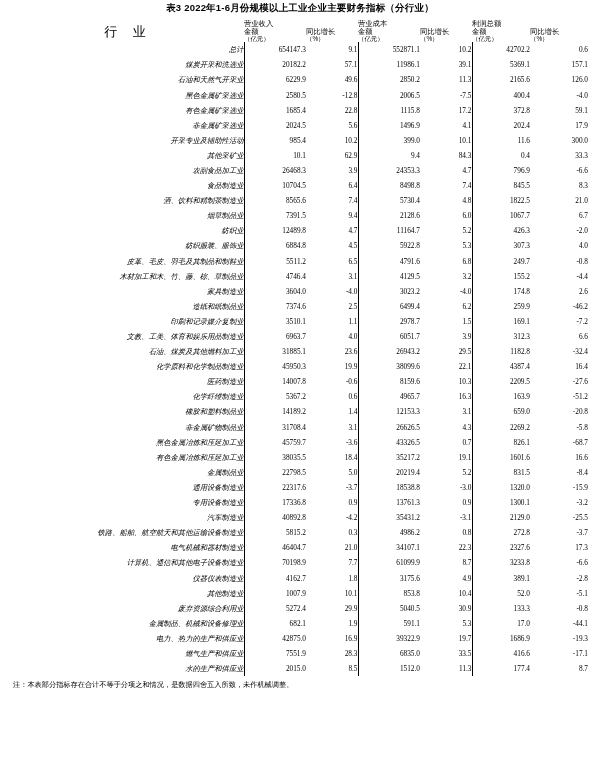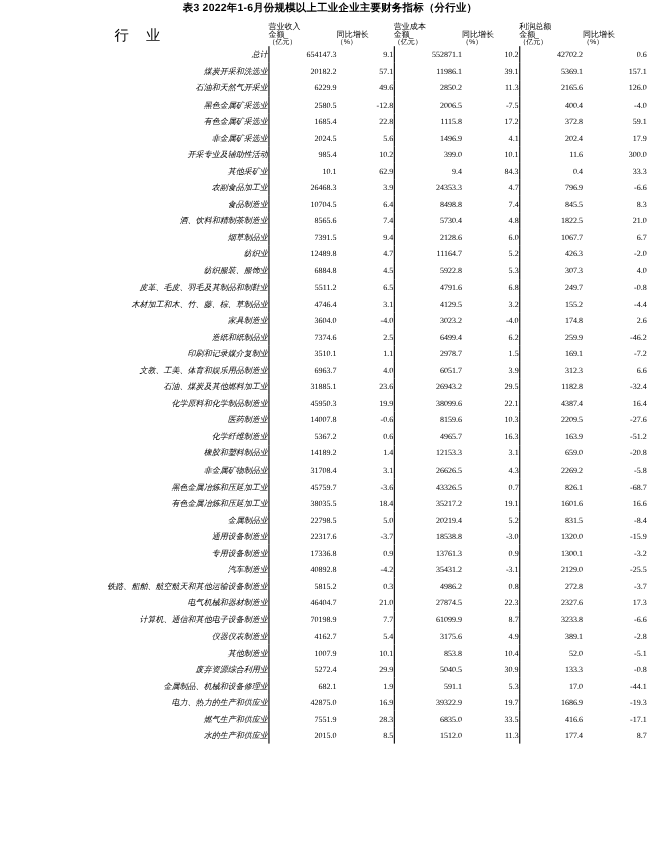--- a/index.html
+++ b/index.html
@@ -436,38 +436,38 @@
           <td class="num">0.3</td>
           <td class="num sep">4986.2</td>
           <td class="num">0.8</td>
           <td class="num sep">272.8</td>
           <td class="num">-3.7</td>
         </tr>
         <tr>
           <td class="ind">电气机械和器材制造业</td>
           <td class="num sep">46404.7</td>
           <td class="num">21.0</td>
-          <td class="num sep">27874.5</td>
+          <td class="num sep">34107.1</td>
           <td class="num">22.3</td>
           <td class="num sep">2327.6</td>
           <td class="num">17.3</td>
         </tr>
         <tr>
           <td class="ind">计算机、通信和其他电子设备制造业</td>
           <td class="num sep">70198.9</td>
           <td class="num">7.7</td>
           <td class="num sep">61099.9</td>
           <td class="num">8.7</td>
           <td class="num sep">3233.8</td>
           <td class="num">-6.6</td>
         </tr>
         <tr>
           <td class="ind">仪器仪表制造业</td>
           <td class="num sep">4162.7</td>
-          <td class="num">5.4</td>
+          <td class="num">1.8</td>
           <td class="num sep">3175.6</td>
           <td class="num">4.9</td>
           <td class="num sep">389.1</td>
           <td class="num">-2.8</td>
         </tr>
         <tr>
           <td class="ind">其他制造业</td>
           <td class="num sep">1007.9</td>
           <td class="num">10.1</td>
           <td class="num sep">853.8</td>
@@ -516,14 +516,15 @@
           <td class="num sep">2015.0</td>
           <td class="num">8.5</td>
           <td class="num sep">1512.0</td>
           <td class="num">11.3</td>
           <td class="num sep">177.4</td>
           <td class="num">8.7</td>
         </tr>
       </tbody>
   </table>
 
+  <div class="footnote">注：本表部分指标存在合计不等于分项之和情况，是数据四舍五入所致，未作机械调整。</div>
 
 </div>
 
 </body></html>

